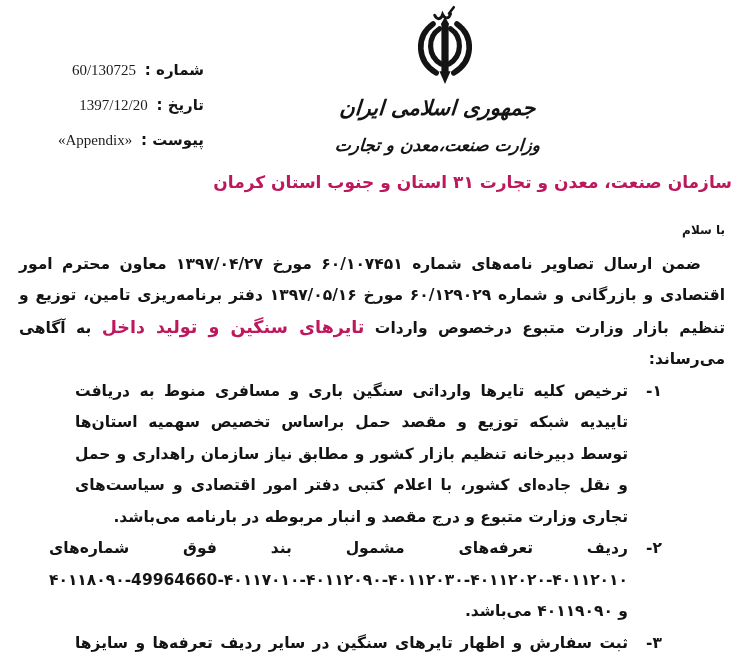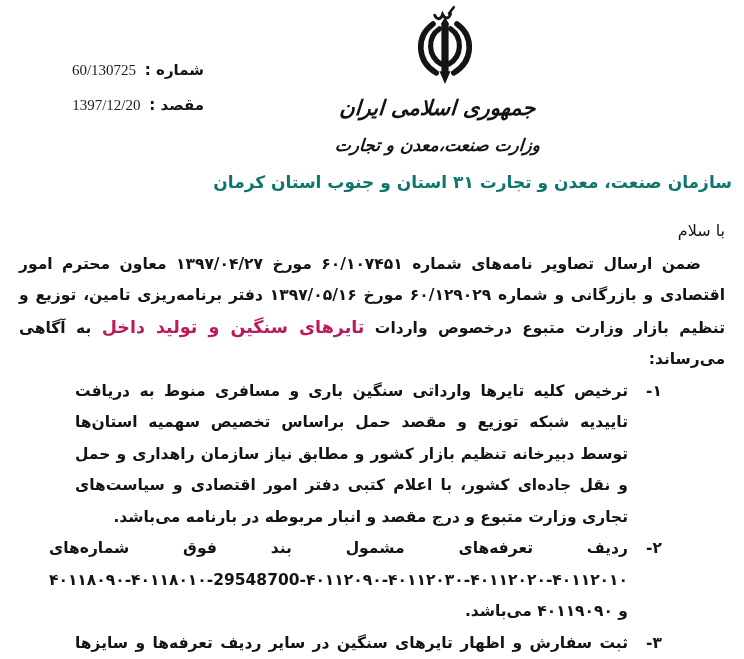--- a/index.html
+++ b/index.html
@@ -52,34 +52,34 @@
     text-align: center;
     font-style: italic; font-weight: bold;
     font-size: 17px; line-height: 34px;
     transform: skewX(-4deg);
     color: #141414;
   }
   .orgline {
     position: absolute; top: 168px; right: 12px;
     font-weight: bold; font-size: 17px; line-height: 28px;
     white-space: nowrap;
-    color: #0f766e;
+    color: #be185d;
   }
 
   
   .letter-body {
     position: absolute;
     top: 205px; left: 19px; right: 19px;
     direction: rtl;
     font-weight: bold;
     font-size: 15.5px;
     line-height: 31.5px;
     color: #141414;
   }
-  .salutation { margin: 10px 0 2px 0; font-size: 16px; font-weight: normal; }
+  .salutation { margin: 10px 0 2px 0; font-size: 12px; font-weight: bold; }
   .para {
     margin: 0;
     text-align: justify;
     text-indent: 24px;
   }
   .para .emph { font-size: 17.5px; font-weight: bold; color: #be185d; }
 
   .items { margin: 0 63px 0 56px; }
   .item { display: flex; direction: rtl; }
   .item-marker { flex: 0 0 34px; white-space: nowrap; }
@@ -91,22 +91,26 @@
 <div class="page">
 
   <div class="letterhead">
 
     <div class="meta">
       <div class="meta-row">
         <span class="lbl">شماره :</span>
         <span class="val">60/130725</span>
       </div>
       <div class="meta-row">
-        <span class="lbl">مقصد :</span>
+        <span class="lbl">تاریخ :</span>
         <span class="val">1397/12/20</span>
+      </div>
+      <div class="meta-row">
+        <span class="lbl">پیوست :</span>
+        <span class="val">«Appendix»</span>
       </div>
     </div>
 
     <div class="emblem">
       <svg viewBox="0 0 100 110" xmlns="http://www.w3.org/2000/svg" fill="none" stroke="#141414" stroke-linecap="round">
 
         <path d="M37 14 c3 6 8 6 10 -1 c3 6 8 6 10 -1" stroke-width="3.6"></path>
         <path d="M61 4 l-6 8" stroke-width="3.2"></path>
 
         <polygon points="50,16 55,25 50,33 45,25" fill="#141414" stroke="none"></polygon>
@@ -134,21 +138,21 @@
 
     <div class="items">
 
       <div class="item">
         <span class="item-marker">۱-</span>
         <div class="item-text">ترخیص کلیه تایرها وارداتی سنگین باری و مسافری منوط به دریافت تاییدیه شبکه توزیع و مقصد حمل براساس تخصیص سهمیه استان‌ها توسط دبیرخانه تنظیم بازار کشور و مطابق نیاز سازمان راهداری و حمل و نقل جاده‌ای کشور، با اعلام کتبی دفتر امور اقتصادی و سیاست‌های تجاری وزارت متبوع و درج مقصد و انبار مربوطه در بارنامه می‌باشد.</div>
       </div>
 
       <div class="item">
         <span class="item-marker">۲-</span>
-        <div class="item-text">ردیف تعرفه‌های مشمول بند فوق شماره‌های ۴۰۱۱۲۰۱۰-‏۴۰۱۱۲۰۲۰-‏۴۰۱۱۲۰۳۰-‏۴۰۱۱۲۰۹۰-‏29548700-‏۴۰۱۱۸۰۱۰-‏۴۰۱۱۸۰۹۰ و ۴۰۱۱۹۰۹۰ می‌باشد.</div>
+        <div class="item-text">ردیف تعرفه‌های مشمول بند فوق شماره‌های ۴۰۱۱۲۰۱۰-‏۴۰۱۱۲۰۲۰-‏۴۰۱۱۲۰۳۰-‏۴۰۱۱۲۰۹۰-‏۴۰۱۱۷۰۱۰-‏49964660-‏۴۰۱۱۸۰۹۰ و ۴۰۱۱۹۰۹۰ می‌باشد.</div>
       </div>
 
       <div class="item">
         <span class="item-marker">۳-</span>
         <div class="item-text">ثبت سفارش و اظهار تایرهای سنگین در سایر ردیف تعرفه‌ها و سایزها ممنوع می‌باشد.</div>
       </div>
 
     </div>
   </div>
 </div>

